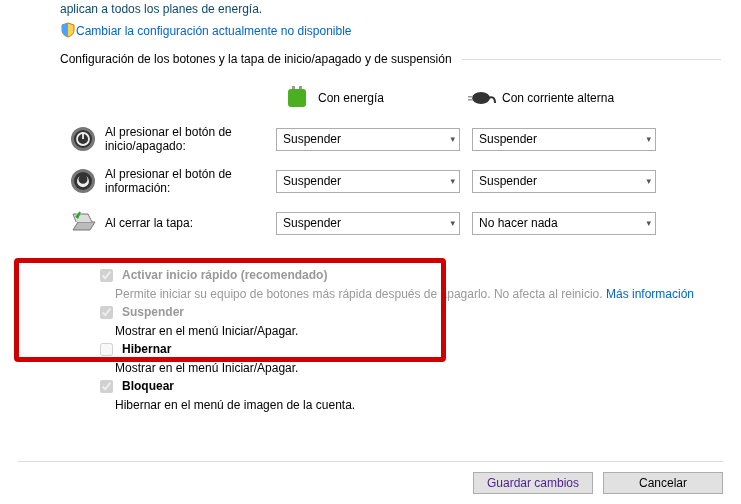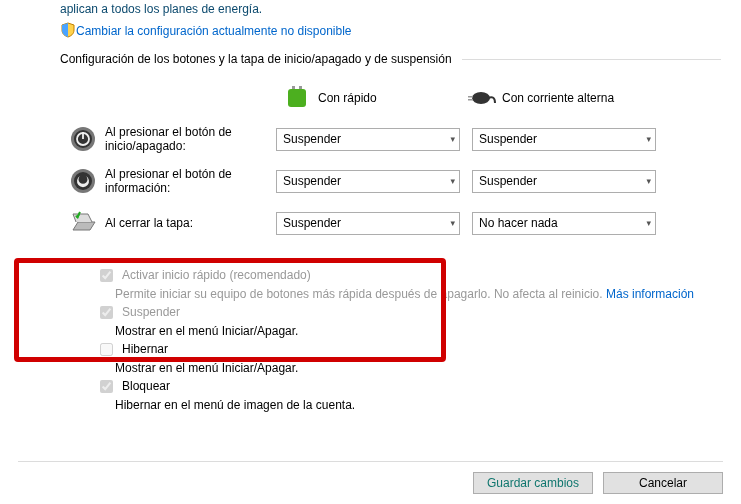--- a/index.html
+++ b/index.html
@@ -16,31 +16,31 @@
 .col-icon{width:45px;display:flex;justify-content:center}
 .col-icon svg{width:26px;height:26px;display:block}
 .hdr-icon{width:42px;display:flex;justify-content:center}
 .hdr-icon svg{width:32px;height:26px;display:block}
 .col-label{width:165px;padding-right:6px}
 .col-sel{width:190px;padding-right:6px}
 .select{height:23px;width:184px;border:1px solid #adadad;background:#fff;display:flex;align-items:center;justify-content:space-between;padding:0 4px 0 6px;box-sizing:border-box;text-align:left;font:inherit;cursor:default}
 .select .arrow{font-size:9px;color:#555}
 .shutdown-sec{position:relative;margin:10px 20px 0 14px;padding:6px 0 8px 46px}
 .shutdown-title{position:relative;top:-2px;color:#bbb}
-.bold{font-weight:400}
+.bold{font-weight:700}
 .chk-row{display:flex;align-items:flex-start;gap:6px;padding:4px 0 0 36px}
 .chk{width:13px;height:13px;margin-top:1px}
 .chk-label{}
 .chk-label.disabled{color:#999}
 .sub-text{padding:2px 0 0 55px}
 .sub-text.disabled{color:#999}
 .highlight-box{position:absolute;border:5px solid #d00000;border-radius:4px;left:0;top:0;width:422px;height:94px;pointer-events:none}
 .btn-bar{position:absolute;bottom:10px;right:18px;left:18px;border-top:1px solid #dcdcdc;display:flex;justify-content:flex-end;gap:10px;padding-top:10px}
 .btn{width:120px;height:22px;border:1px solid #adadad;background:#e1e1e1;font:inherit;text-align:center}
-.btn:disabled{color:#0f766e}
+.btn:disabled{color:#4c1d95}
 </style>
 </head>
 <body>
 
 <div class="cut-text">aplican a todos los planes de energía.</div>
 
 <div class="admin-row">
   <span class="shield-icon">
     <svg viewBox="0 0 16 16">
         <path d="M8 1 L14 3 V8 C14 12 11 14 8 15 C5 14 2 12 2 8 V3 Z" fill="#ffd24d" stroke="#c08000"></path>
@@ -59,21 +59,21 @@
   <div class="hdr-row">
     <div class="col-icon"></div>
       <div class="col-label"></div>
     <div class="hdr-icon">
       <svg viewBox="0 0 32 26">
           <rect x="7" y="4" width="18" height="18" rx="3" fill="#4caf1f"></rect>
           <rect x="11" y="1" width="3" height="3" fill="#999"></rect>
           <rect x="18" y="1" width="3" height="3" fill="#999"></rect>
         </svg>
     </div>
-    <div style="width:142px">Con rápido</div>
+    <div style="width:142px">Con energía</div>
     <div class="hdr-icon">
       <svg viewBox="0 0 32 26">
           <ellipse cx="16" cy="13" rx="9" ry="6" fill="#333"></ellipse>
           <path d="M23 13 Q30 10 30 18" stroke="#333" stroke-width="2" fill="none"></path>
           <rect x="3" y="11" width="5" height="1.5" fill="#999"></rect>
           <rect x="3" y="14" width="5" height="1.5" fill="#999"></rect>
         </svg>
     </div>
     <div style="width:142px">Con corriente alterna</div>
   </div>

